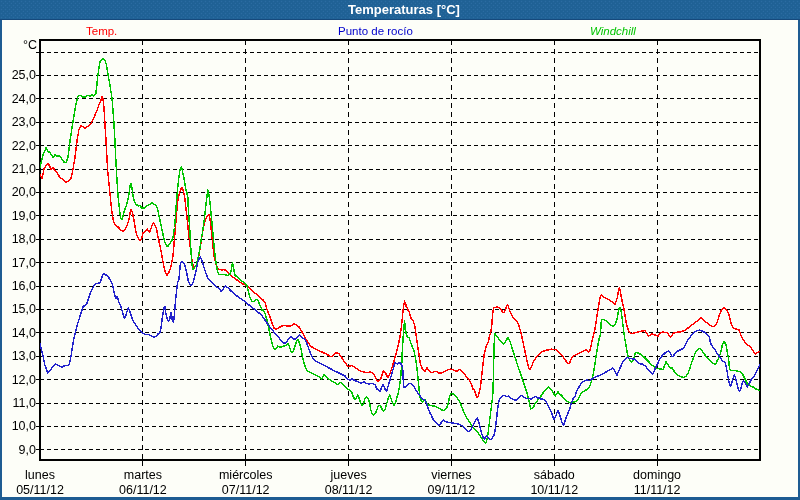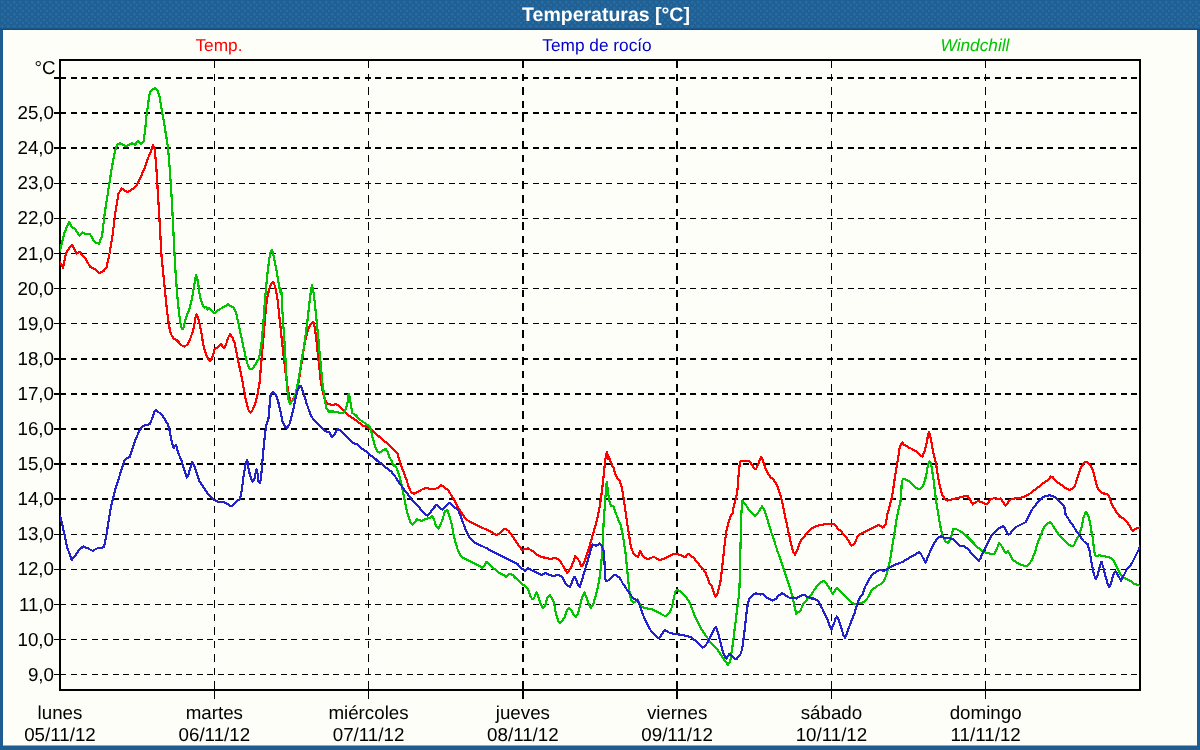--- a/index.html
+++ b/index.html
@@ -8,28 +8,28 @@
 #frame{position:absolute;left:0;top:0;width:800px;height:500px;
   border-left:2px solid #1e5c92;border-right:2px solid #1e5c92;border-bottom:3px solid #1e5c92;
   box-sizing:border-box;}
 #titlebar{position:absolute;left:0;top:0;width:800px;height:20px;
   background-color:#1f6195;
   background-image:radial-gradient(circle at 1.5px 1.5px, #2b6ba2 0.75px, rgba(0,0,0,0) 1.05px),
                    radial-gradient(circle at 3.5px 3.5px, #2b6ba2 0.75px, rgba(0,0,0,0) 1.05px);
   background-size:4px 4px;
   border-bottom:1px solid #16497c;
   text-align:center;color:#fff;font-weight:bold;font-size:13px;line-height:20px;padding-left:8px;box-sizing:border-box;}
-.legend{position:absolute;top:25px;font-size:11.5px;width:120px;text-align:center;}
+.legend{position:absolute;top:25px;font-size:11.5px;width:120px;}
 </style>
 </head>
 <body>
 <div id="frame"></div>
 <div id="titlebar">Temperaturas [°C]</div>
 <div class="legend" style="left:86px;color:#ff0000;">Temp.</div>
-<div class="legend" style="left:338px;color:#0000cc;">Temp de rocío</div>
+<div class="legend" style="left:338px;color:#0000cc;">Punto de rocío</div>
 <div class="legend" style="left:590px;color:#00c400;font-style:italic;">Windchill</div>
 <svg width="800" height="500" viewBox="0 0 800 500" style="position:absolute;left:0;top:0;">
 <g stroke="#000" stroke-width="1" shape-rendering="crispEdges">
 <line x1="40" y1="52" x2="760" y2="52" stroke-dasharray="4,3"></line>
 <line x1="36" y1="52" x2="40" y2="52"></line>
 <line x1="40" y1="75.4" x2="760" y2="75.4" stroke-dasharray="4,3"></line>
 <line x1="36" y1="75.4" x2="40" y2="75.4"></line>
 <line x1="40" y1="98.8" x2="760" y2="98.8" stroke-dasharray="4,3"></line>
 <line x1="36" y1="98.8" x2="40" y2="98.8"></line>
 <line x1="40" y1="122.2" x2="760" y2="122.2" stroke-dasharray="4,3"></line>

